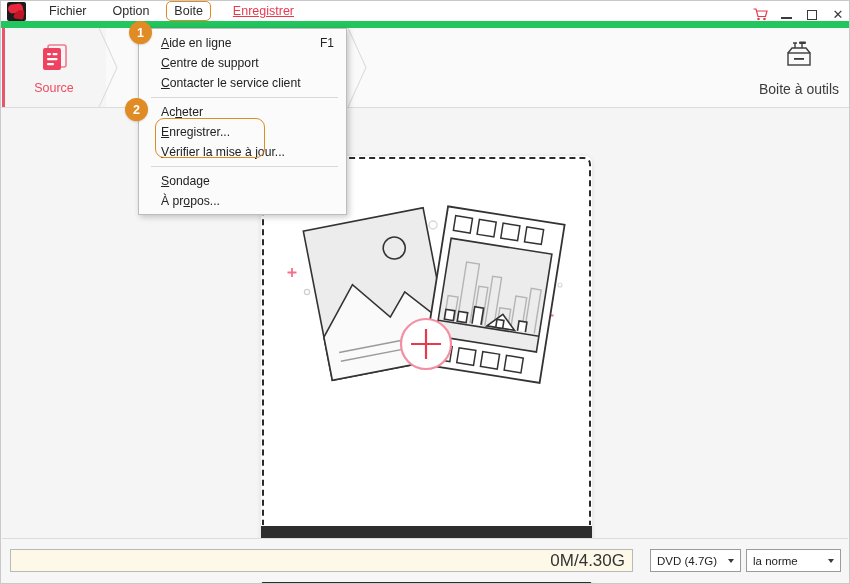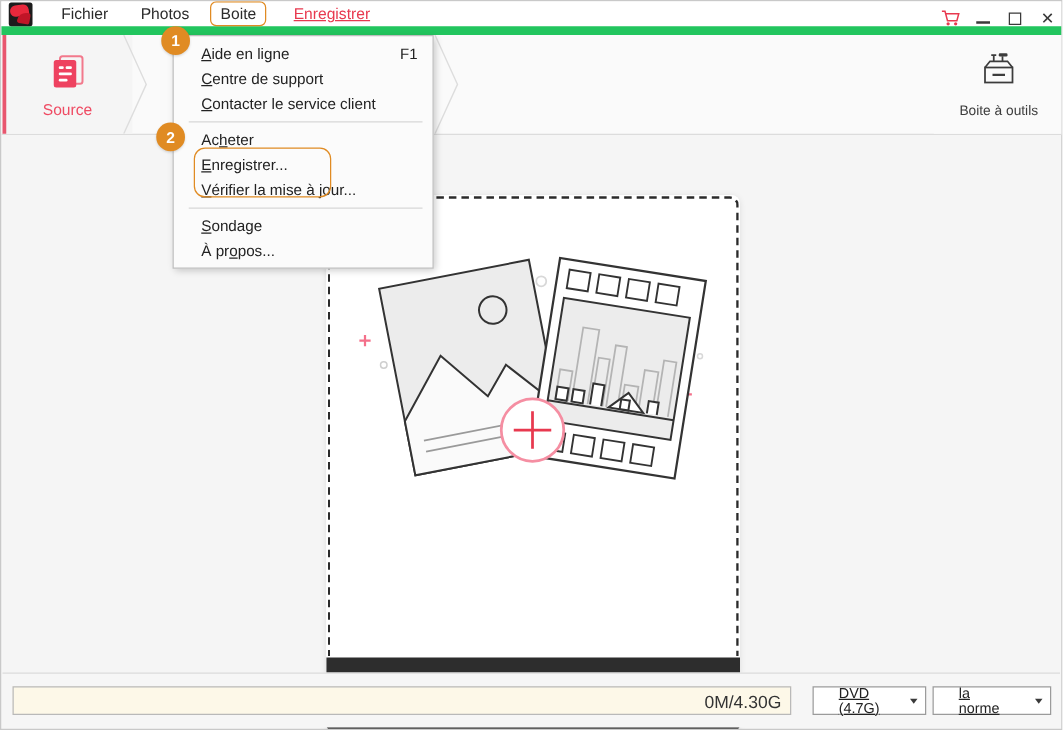--- a/index.html
+++ b/index.html
@@ -114,21 +114,21 @@
     pointer-events: none;
   }
   .chevron svg { display: block; }
 
   .toolbox-btn {
     position: absolute; right: 0; top: 0; width: 104px; height: 79px;
     display: flex; flex-direction: column; align-items: center; justify-content: center;
     background: #fafafa;
     cursor: pointer;
   }
-  .toolbox-btn .tb-label { font-size: 11px; color: #3c3c3c; margin-top: 8px; }
+  .toolbox-btn .tb-label { font-size: 14px; color: #3c3c3c; margin-top: 8px; }
 
   
   .dropdown {
     position: absolute;
     left: 137px; top: 27px;
     width: 209px;
     background: #fbfbfb;
     border: 1px solid #bdbdbd;
     box-shadow: 2px 2px 6px rgba(0,0,0,0.22);
     padding: 4px 0 3px 0;
@@ -240,32 +240,31 @@
   }
   .capacity-bar {
     position: absolute; left: 8px; top: 10px;
     width: 623px; height: 23px;
     background: #fdf8e8;
     border: 1px solid #b9b9b9;
     box-sizing: border-box;
     display: flex; align-items: center; justify-content: flex-end;
   }
   .capacity-bar .cap-text {
-    font-size: 14px; color: #333; padding-right: 7px;
+    font-size: 17px; color: #333; padding-right: 7px;
   }
   .sel {
     position: absolute; top: 10px; height: 23px;
     background: #ffffff;
     border: 1px solid #9b9b9b;
     box-sizing: border-box;
     display: flex; align-items: center;
     font-size: 11.5px; color: #222;
-    padding-left: 20px;
+    padding-left: 6px;
     cursor: pointer;
-    text-decoration: underline;
   }
   #disc-select { left: 648px; width: 91px; }
   #standard-select { left: 744px; width: 95px; gap: 20px; }
   .sel .arrow {
     margin-left: auto; margin-right: 6px;
     width: 0; height: 0;
     border-left: 3.5px solid transparent;
     border-right: 3.5px solid transparent;
     border-top: 4.5px solid #3a3a3a;
   }
@@ -275,21 +274,21 @@
 
 <div id="app">
 
   <div class="titlebar">
     <div class="logo">
       <div class="swoosh"></div>
       <div class="swoosh2"></div>
     </div>
 
     <div class="menu-root first">Fichier</div>
-    <div class="menu-root">Photos</div>
+    <div class="menu-root">Option</div>
     <div class="menu-root active">Boite</div>
 
     <div class="register-link">Enregistrer</div>
 
     <div class="win-controls">
       <div class="wc">
         <span class="cart">
           <svg width="15" height="13" viewBox="0 0 15 13">
             <path d="M0.5 1 L3 1 L5 8.5 L12.5 8.5 L14 3 L3.6 3" fill="none" stroke="#e8394f" stroke-width="1.2"></path>
             <circle cx="5.5" cy="11" r="1.3" fill="#e8394f"></circle>

